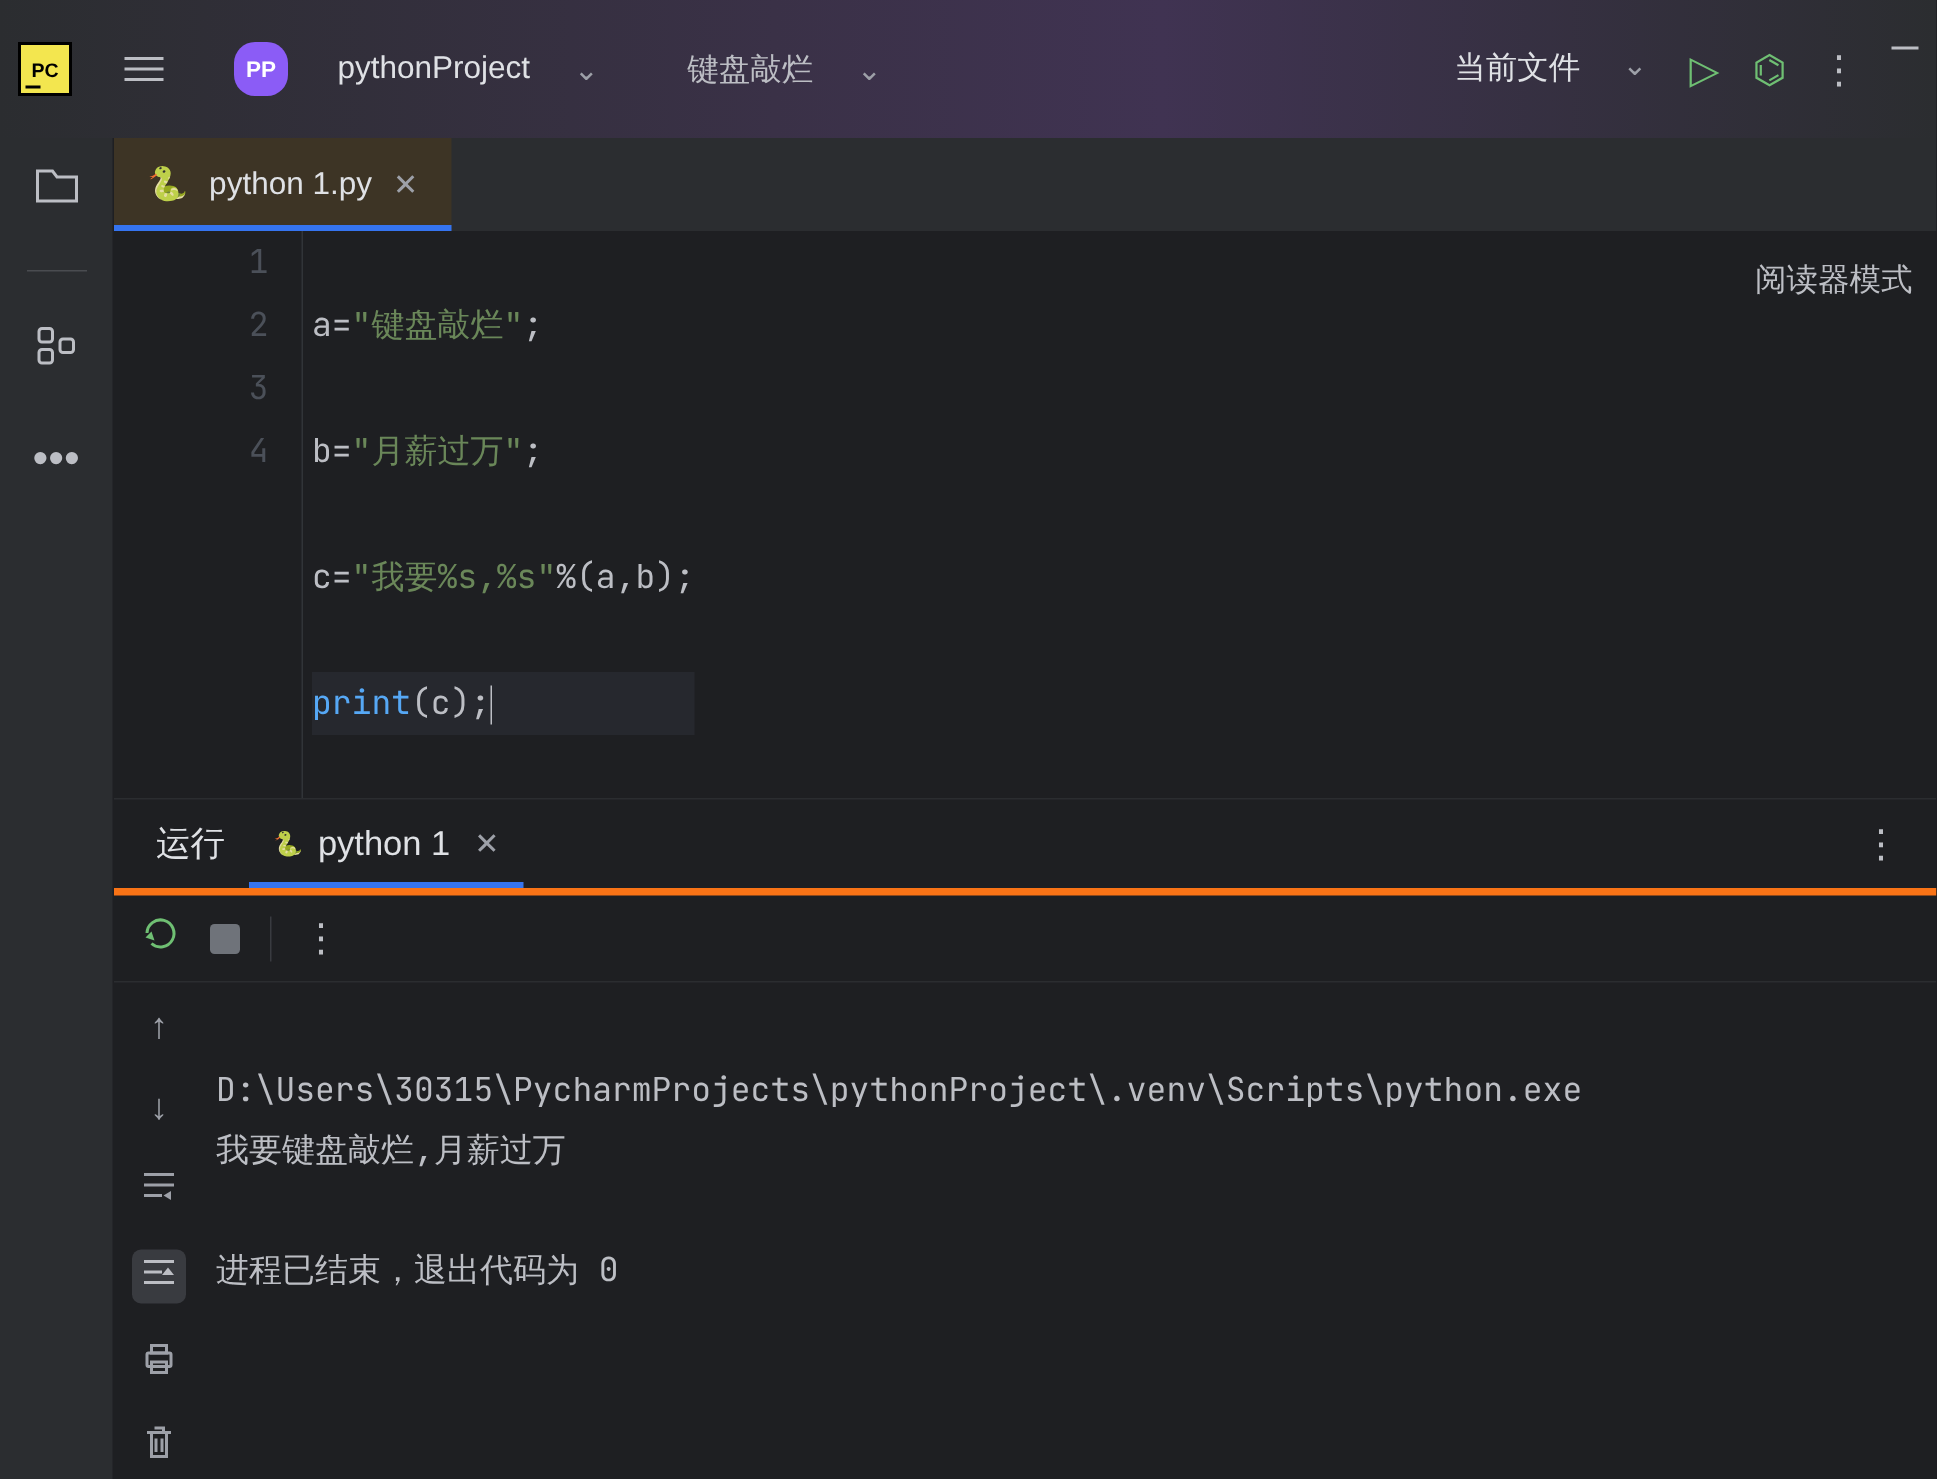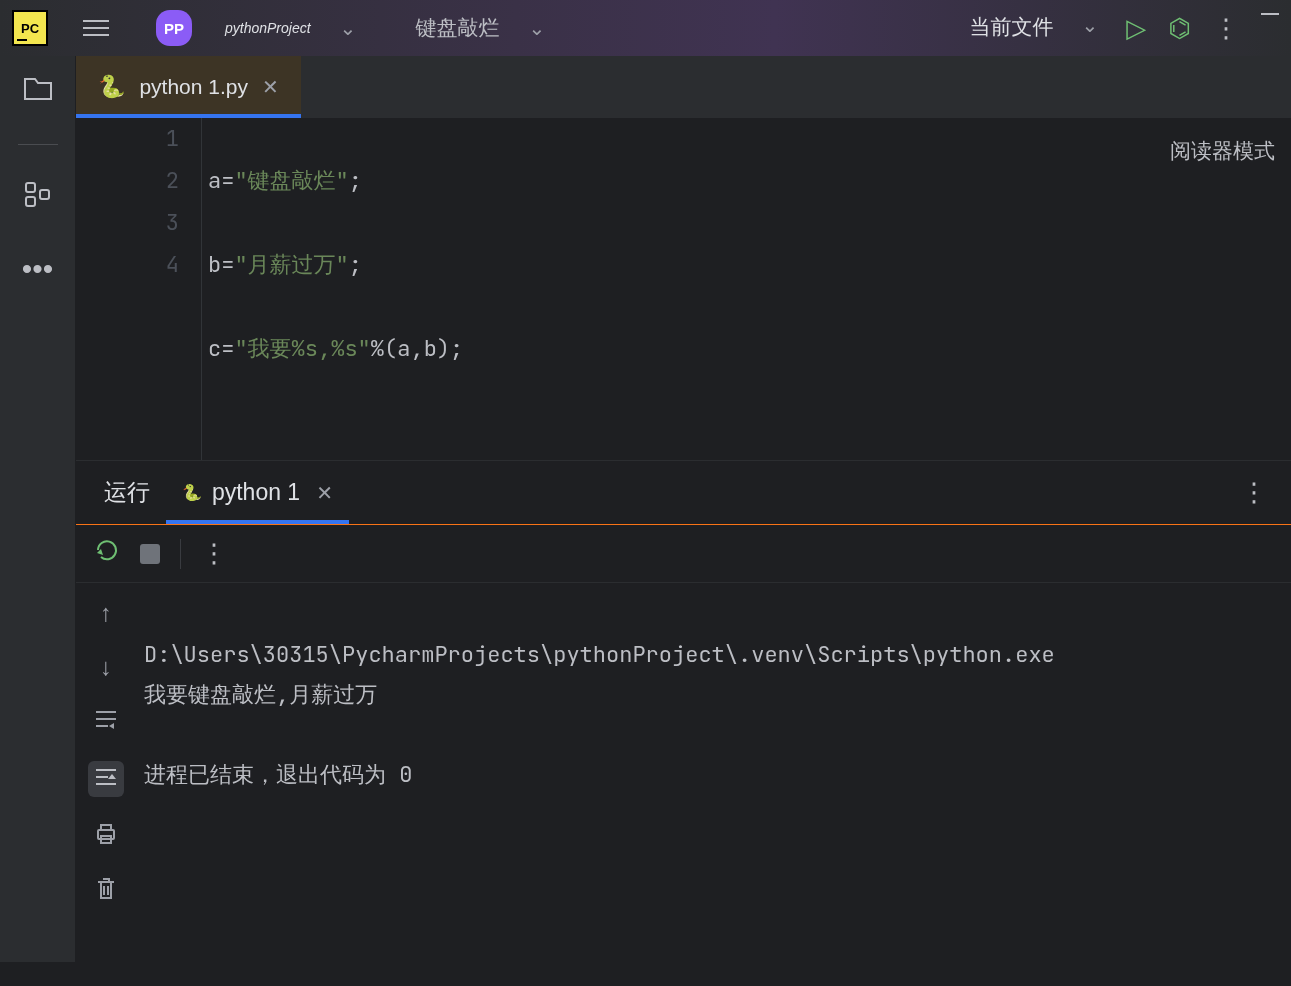--- a/index.html
+++ b/index.html
@@ -8,21 +8,21 @@
   background: #1e1f22;
   color: #bcbec4;
   width: 1291px;
   height: 986px;
   overflow: hidden;
   font-size: 16px;
 }
 
 
 .titlebar {
-  height: 56px;
+  height: 92px;
   background: linear-gradient(to right, #2b2d30 0%, #3a3147 40%, #403352 60%, #2b2d30 100%);
   display: flex;
   align-items: center;
   padding: 4px 12px;
   gap: 23px;
 }
 .pc-logo {
   width: 36px; height: 36px;
   background: #f3e64f;
   border: 2px solid #000;
@@ -37,21 +37,21 @@
 }
 .hamburger span { width: 26px; height: 2px; background: #bcbec4; }
 .pp-badge {
   width: 36px; height: 36px;
   background: #8b5cf6;
   border-radius: 14px;
   display: flex; align-items: center; justify-content: center;
   color: #fff; font-weight: bold; font-size: 15px;
   margin-left: 12px;
 }
-.project-name { font-size: 14px; color: #dfe1e5; margin-left: 10px; font-style: italic; }
+.project-name { font-size: 21px; color: #dfe1e5; margin-left: 10px; }
 .chevron { margin: 0 6px; color: #9da0a8; font-size: 20px; }
 .vcs { font-size: 21px; color: #bcbec4; margin-left: 30px; }
 .tb-right { margin-left: auto; display: flex; gap: 22px; }
 .runconfig { font-size: 21px; color: #dfe1e5; }
 .play-icon { color: #6fbf73; font-size: 26px; }
 .bug-icon { color: #6fbf73; font-size: 26px; }
 .dots-v { font-size: 26px; color: #bcbec4; }
 .minimize { width: 18px; height: 2px; background: #bcbec4; }
 
 
@@ -125,21 +125,21 @@
   position: absolute; right: 16px; top: 12px;
   font-size: 21px; color: #bcbec4;
 }
 
 
 .run-panel { flex: 1; background: #1e1f22; border-top: 1px solid #2b2d30; display: flex; flex-direction: column; }
 .run-header {
   height: 64px;
   display: flex; align-items: center;
   padding-left: 28px; gap: 24px;
-  border-bottom: 1px solid #f97316;
+  border-bottom: 5px solid #f97316;
 }
 .run-label { font-size: 23px; color: #dfe1e5; }
 .run-tab {
   display: flex; align-items: center; gap: 10px;
   position: relative; height: 100%;
   padding: 0 8px;
 }
 .run-tab::after {
   content:""; position:absolute; bottom:0; left:-8px; right:-8px;
   height:4px; background:#3574f0;
@@ -240,20 +240,21 @@
       <div class="gutter">
         <div>1</div>
         <div>2</div>
         <div>3</div>
         <div>4</div>
       </div>
       <div class="code">
 <div><span class="var">a</span><span class="op">=</span><span class="str">"键盘敲烂"</span><span class="pn">;</span></div>
 <div><span class="var">b</span><span class="op">=</span><span class="str">"月薪过万"</span><span class="pn">;</span></div>
 <div><span class="var">c</span><span class="op">=</span><span class="str">"我要%s,%s"</span><span class="op">%</span><span class="pn">(</span><span class="var">a</span><span class="pn">,</span><span class="var">b</span><span class="pn">)</span><span class="pn">;</span></div>
+<span class="current-line"><span class="fn">print</span><span class="pn">(</span><span class="var">c</span><span class="pn">)</span><span class="pn">;</span><span class="cursor"></span></span>
       </div>
       <div class="reader-mode">阅读器模式</div>
     </div>
 
     <div class="run-panel">
       <div class="run-header">
         <div class="run-label">运行</div>
         <div class="run-tab">
           <span>🐍</span>
           <span class="run-tab-name">python 1</span>

